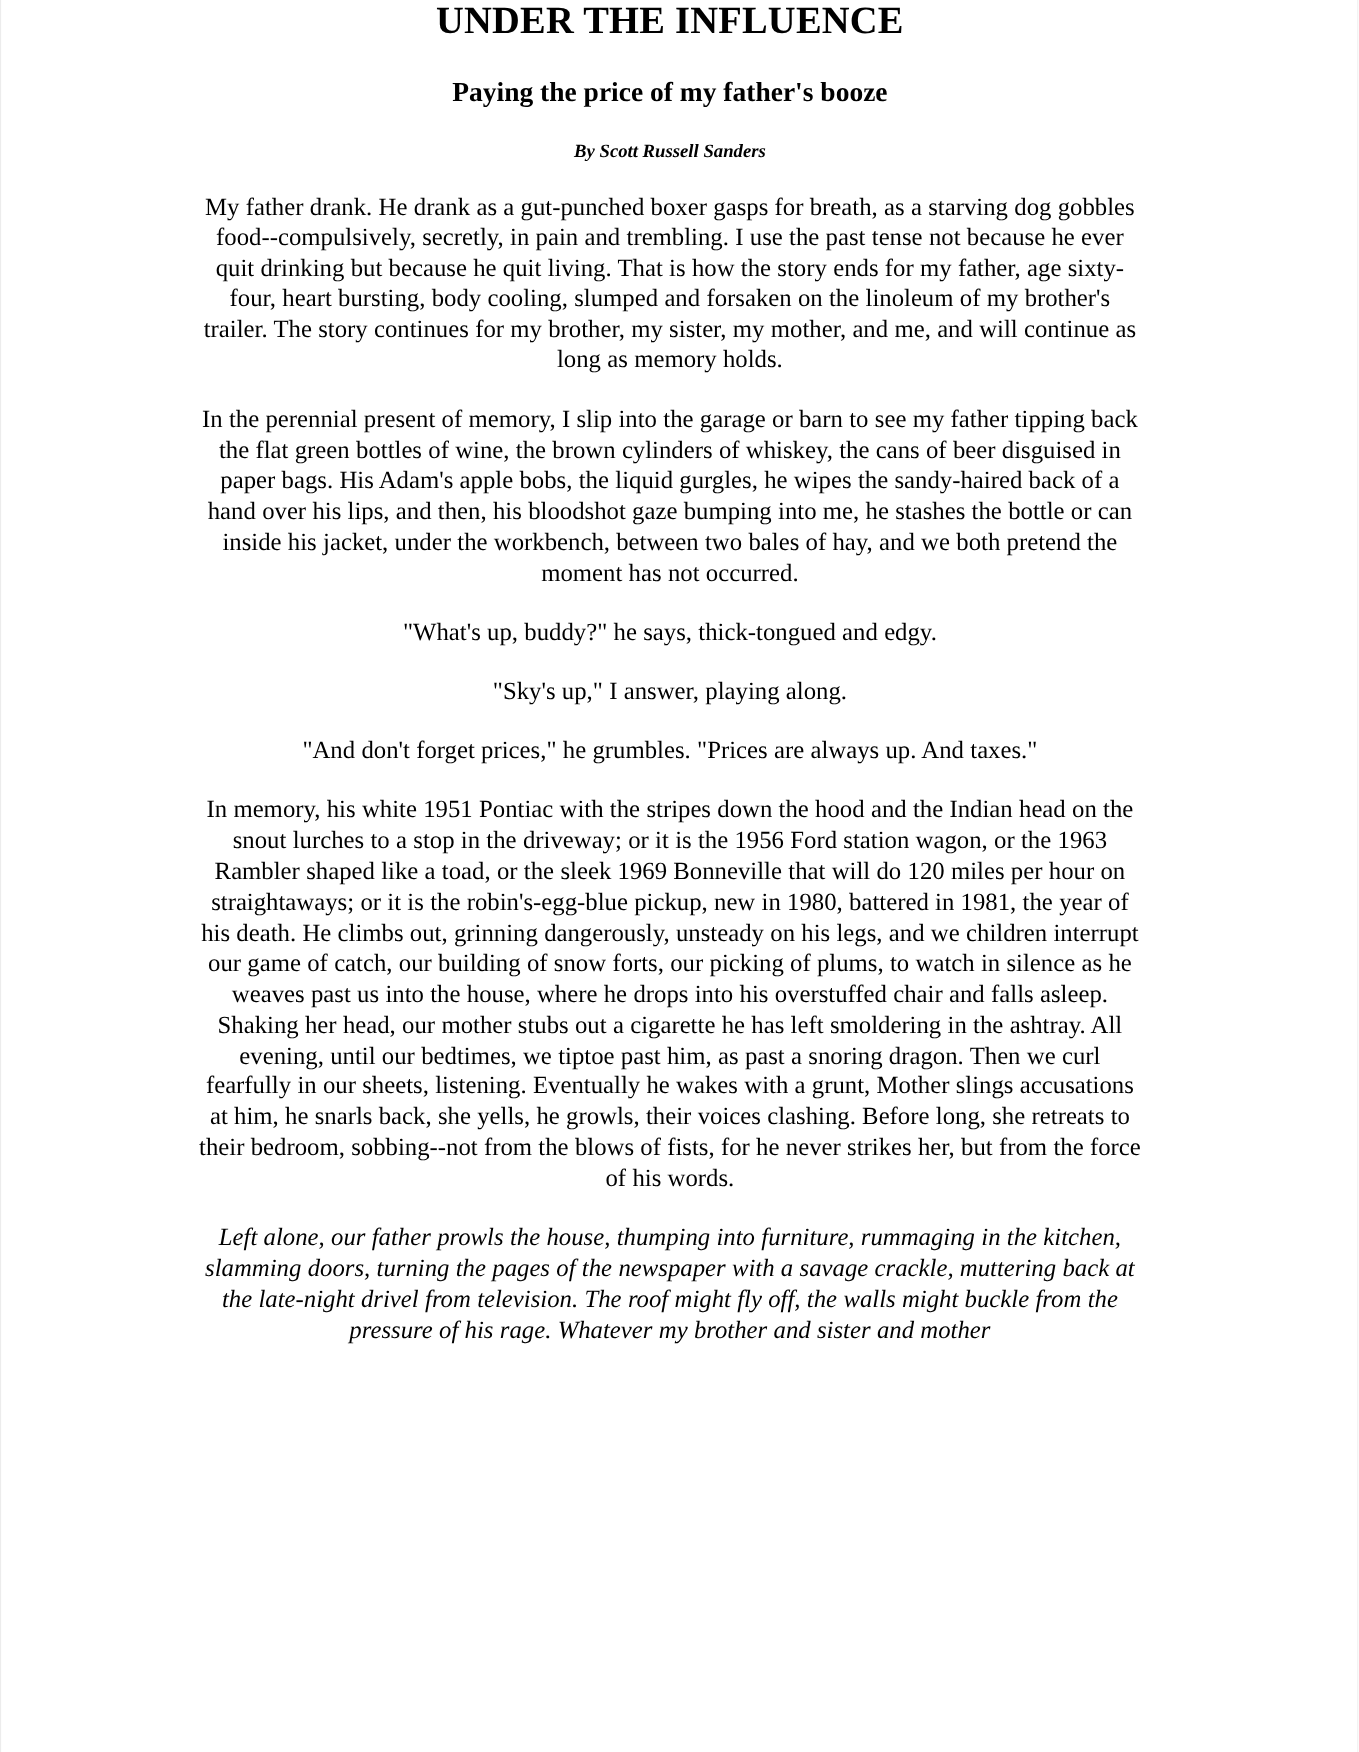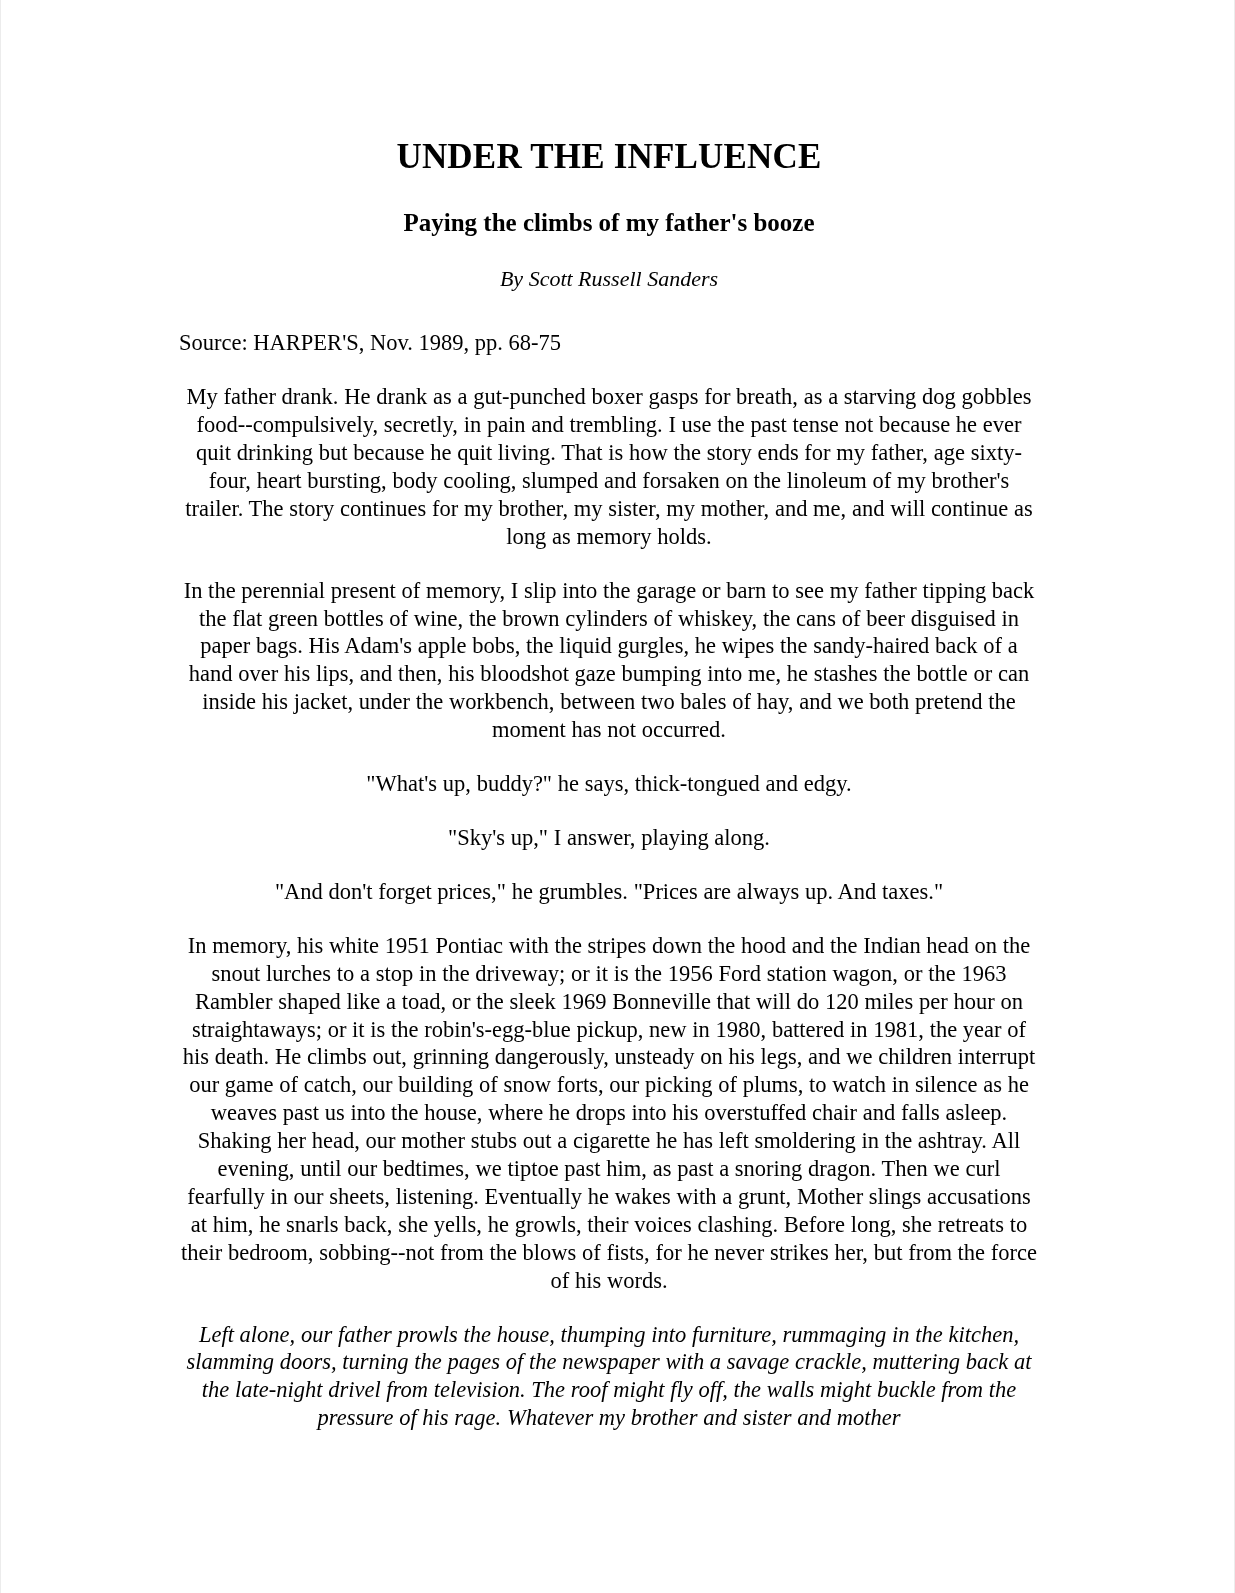--- a/index.html
+++ b/index.html
@@ -28,34 +28,33 @@
     top: 0;
     width: 860px;
   }
   .doc-title {
     text-align: center;
     font-size: 35px;
     font-weight: bold;
     letter-spacing: 0.2px;
     line-height: 1.1;
     margin: 0;
-    padding-top: 138px;
   }
   .doc-subtitle {
     text-align: center;
     font-size: 25px;
     font-weight: bold;
     line-height: 1.1;
     margin: 0;
     padding-top: 32px;
   }
   .doc-byline {
     text-align: center;
-    font-size: 22px;
-    font-weight: normal;
+    font-size: 17px;
+    font-weight: bold;
     font-style: italic;
     line-height: 1.1;
     margin: 0;
     padding-top: 31px;
   }
   .source-line {
     font-size: 22.5px;
     line-height: 28px;
     margin: 0;
     padding-top: 38px;
@@ -77,25 +76,24 @@
   }
 </style>
 </head>
 <body>
 
 <div class="page">
   <div class="content">
 
     <h1 class="doc-title">UNDER THE INFLUENCE</h1>
 
-    <h2 class="doc-subtitle">Paying the climbs of my father's booze</h2>
+    <h2 class="doc-subtitle">Paying the price of my father's booze</h2>
 
     <div class="doc-byline">By Scott Russell Sanders</div>
 
-    <div class="source-line">Source: HARPER'S, Nov. 1989, pp. 68-75</div>
 
     <div class="body-paragraphs">
       <p class="para">My father drank. He drank as a gut-punched boxer gasps for breath, as a starving dog gobbles food--compulsively, secretly, in pain and trembling. I use the past tense not because he ever quit drinking but because he quit living. That is how the story ends for my father, age sixty-four, heart bursting, body cooling, slumped and forsaken on the linoleum of my brother's trailer. The story continues for my brother, my sister, my mother, and me, and will continue as long as memory holds.</p>
       <p class="para">In the perennial present of memory, I slip into the garage or barn to see my father tipping back the flat green bottles of wine, the brown cylinders of whiskey, the cans of beer disguised in paper bags. His Adam's apple bobs, the liquid gurgles, he wipes the sandy-haired back of a hand over his lips, and then, his bloodshot gaze bumping into me, he stashes the bottle or can inside his jacket, under the workbench, between two bales of hay, and we both pretend the moment has not occurred.</p>
       <p class="para">"What's up, buddy?" he says, thick-tongued and edgy.</p>
       <p class="para">"Sky's up," I answer, playing along.</p>
       <p class="para">"And don't forget prices," he grumbles. "Prices are always up. And taxes."</p>
       <p class="para">In memory, his white 1951 Pontiac with the stripes down the hood and the Indian head on the snout lurches to a stop in the driveway; or it is the 1956 Ford station wagon, or the 1963 Rambler shaped like a toad, or the sleek 1969 Bonneville that will do 120 miles per hour on straightaways; or it is the robin's-egg-blue pickup, new in 1980, battered in 1981, the year of his death. He climbs out, grinning dangerously, unsteady on his legs, and we children interrupt our game of catch, our building of snow forts, our picking of plums, to watch in silence as he weaves past us into the house, where he drops into his overstuffed chair and falls asleep. Shaking her head, our mother stubs out a cigarette he has left smoldering in the ashtray. All evening, until our bedtimes, we tiptoe past him, as past a snoring dragon. Then we curl fearfully in our sheets, listening. Eventually he wakes with a grunt, Mother slings accusations at him, he snarls back, she yells, he growls, their voices clashing. Before long, she retreats to their bedroom, sobbing--not from the blows of fists, for he never strikes her, but from the force of his words.</p>
       <p class="para">Left alone, our father prowls the house, thumping into furniture, rummaging in the kitchen, slamming doors, turning the pages of the newspaper with a savage crackle, muttering back at the late-night drivel from television. The roof might fly off, the walls might buckle from the pressure of his rage. Whatever my brother and sister and mother</p>
     </div>

